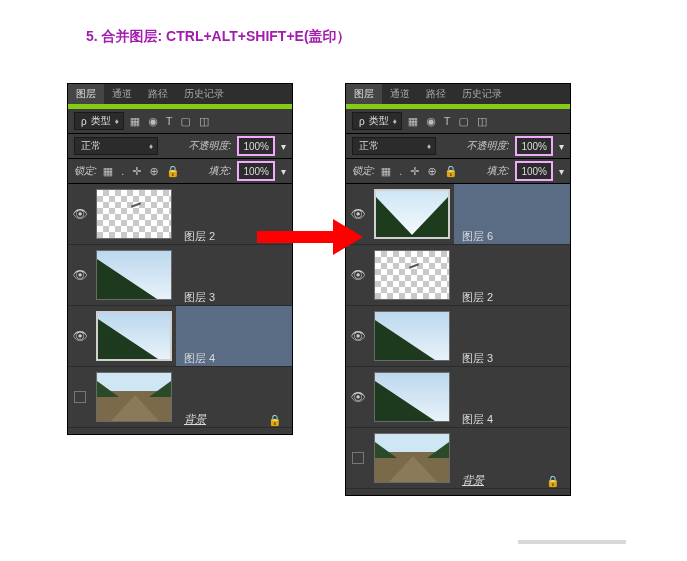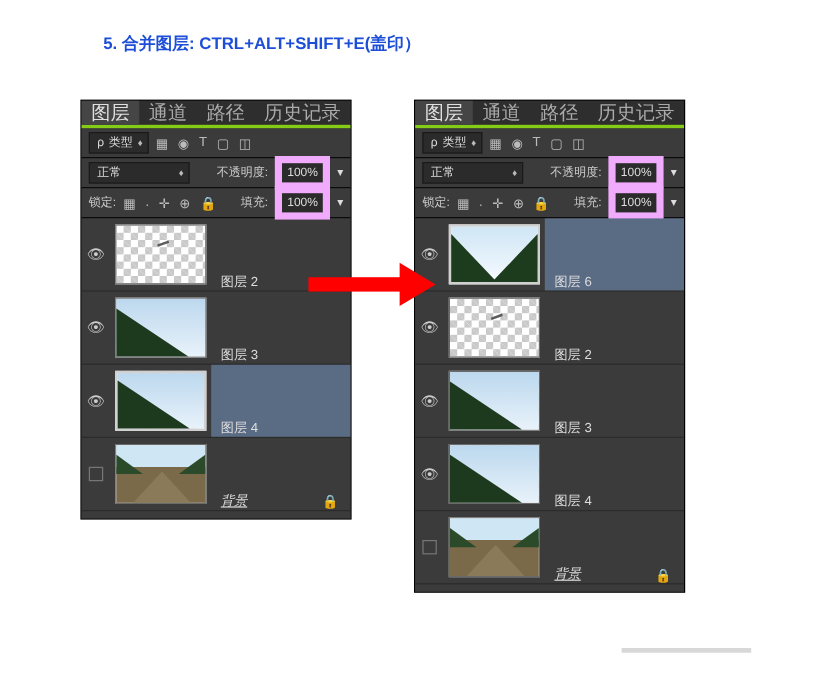--- a/index.html
+++ b/index.html
@@ -5,44 +5,44 @@
   body {
     margin: 0;
     padding: 0;
     background: #fff;
     font-family: "Microsoft YaHei", Arial, sans-serif;
     width: 687px;
   }
   .doc-title {
     font-size: 14px;
     font-weight: bold;
-    color: #1d4ed8;
+    color: #a21caf;
     padding: 28px 0 0 86px;
   }
   .panels-area {
     position: relative;
     padding: 38px 0 0 68px;
     height: 460px;
   }
   .panel {
     position: absolute;
     background: #3b3b3b;
     width: 224px;
     box-shadow: 0 0 0 1px #000;
   }
   .panel.left { left: 68px; top: 38px; }
   .panel.right { left: 346px; top: 38px; }
 
   .tabbar {
     display: flex;
     background: #2e2e2e;
-    border-bottom: 3px solid #84cc16;
+    border-bottom: 5px solid #84cc16;
     height: 20px;
     align-items: center;
-    font-size: 16px;
+    font-size: 10px;
     color: #aaa;
   }
   .tabbar .tab {
     padding: 0 8px;
     height: 100%;
     display: flex;
     align-items: center;
   }
   .tabbar .tab.active {
     background: #454545;
@@ -75,27 +75,27 @@
   }
   .toolrow .iconstrip {
     display: flex;
     gap: 8px;
     color: #bbb;
     font-size: 11px;
   }
   .toolrow .spacer { flex: 1; }
   .toolrow .pct {
     background: #2b2b2b;
-    border: 6px solid #f0abfc;
+    border: 2px solid #f0abfc;
     padding: 0 4px;
     height: 16px;
     display: flex;
     align-items: center;
   }
-  .toolrow .label { color: #ccc; }
+  .toolrow .label { color: #ccc; font-style: italic; }
 
   .layer-list {
     background: #3b3b3b;
     padding-bottom: 6px;
   }
   .layer-row {
     display: flex;
     align-items: center;
     height: 60px;
     border-bottom: 1px solid #2b2b2b;

